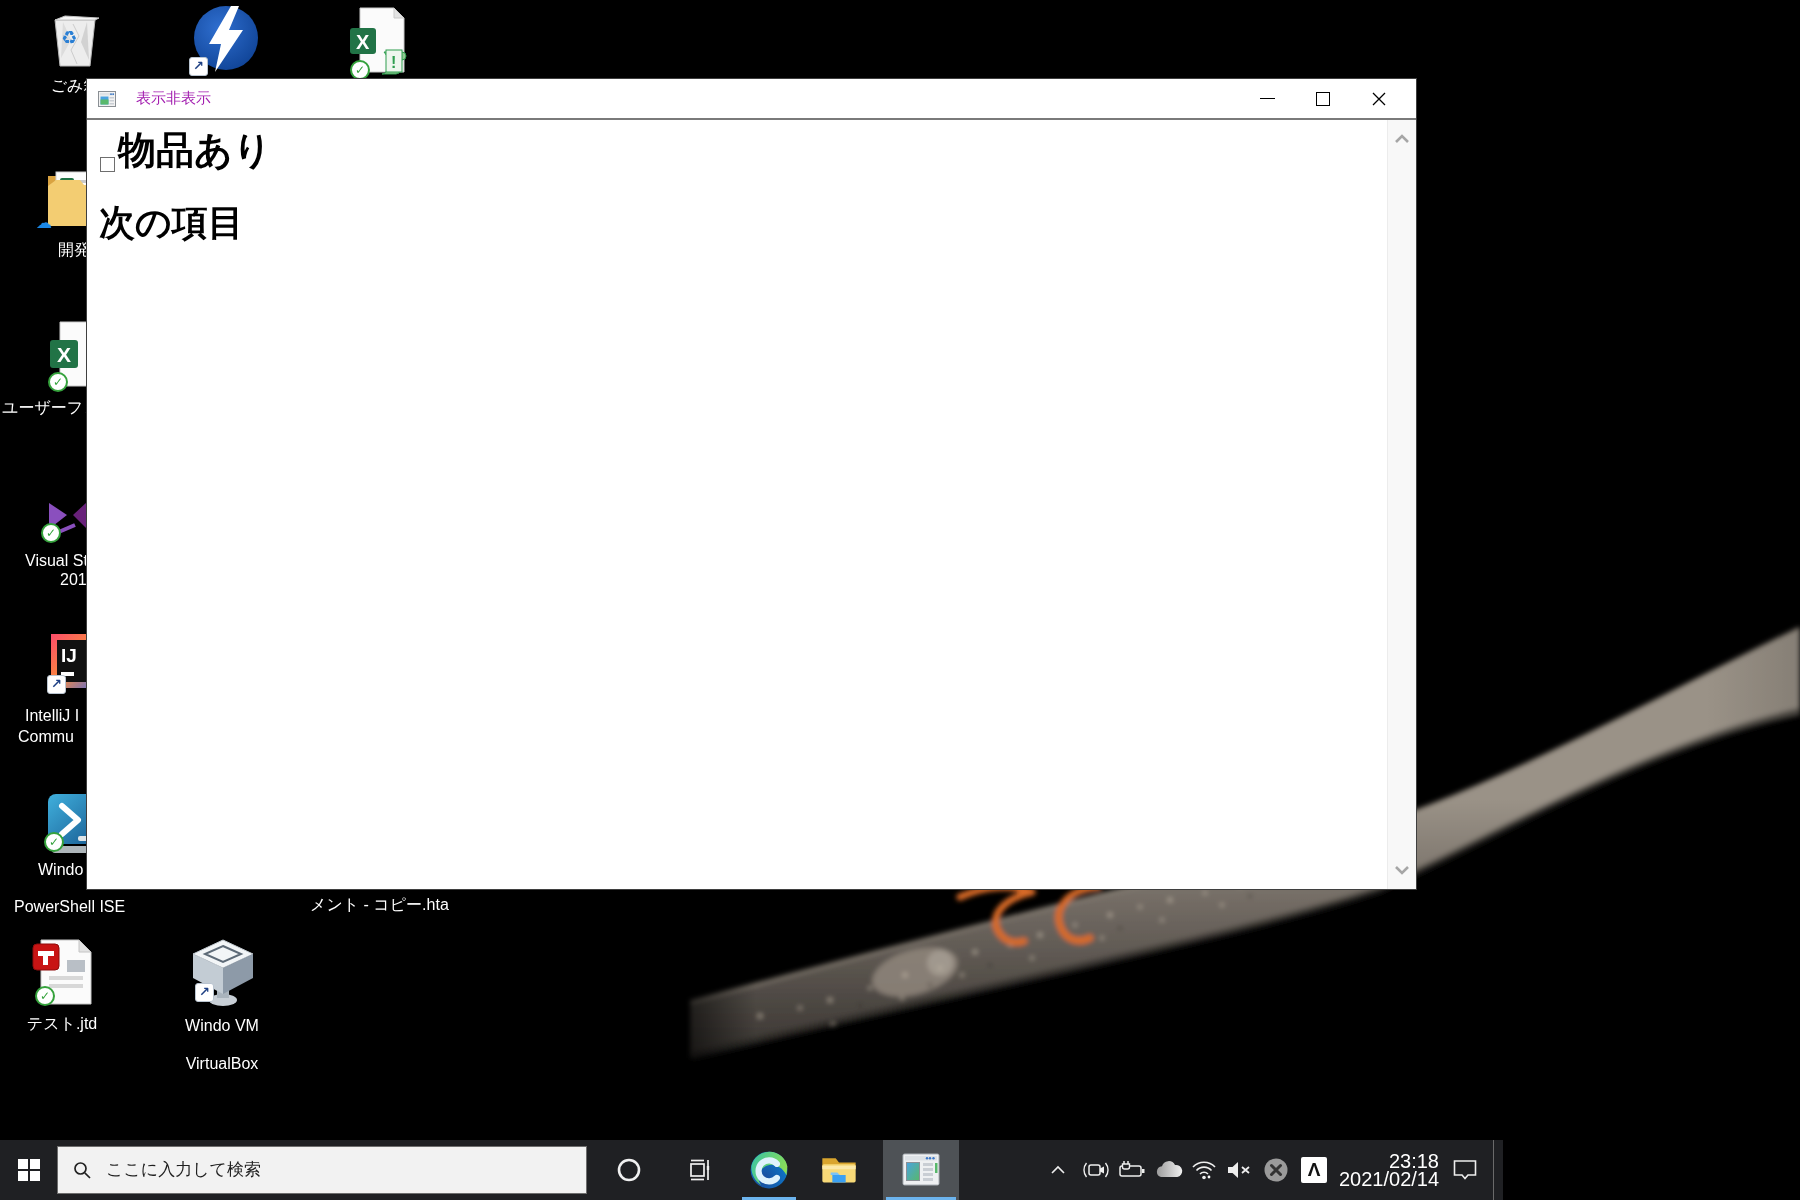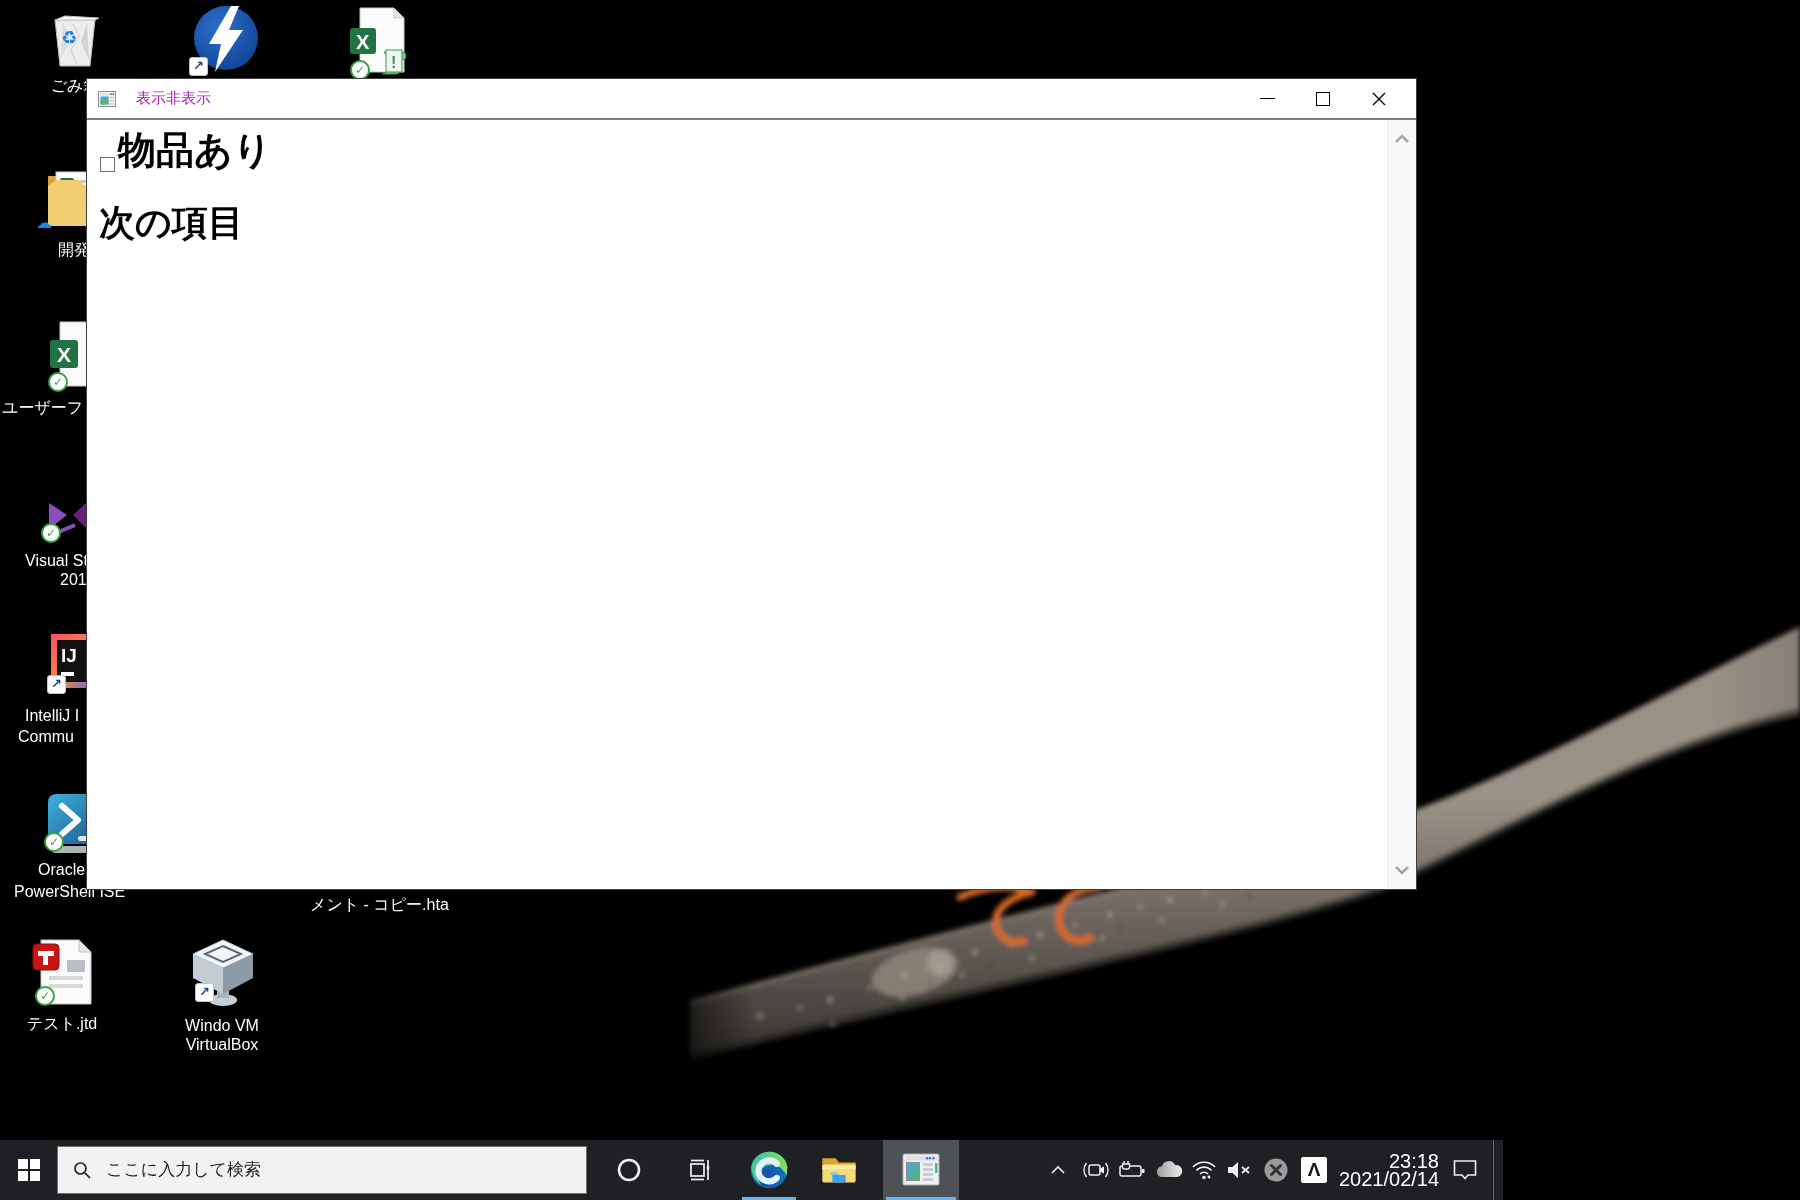--- a/index.html
+++ b/index.html
@@ -281,22 +281,22 @@
             <stop offset="1" stop-color="#17598f"></stop>
           </linearGradient>
         </defs>
       <rect x="4" y="2" width="54" height="50" rx="8" fill="url(#psg)"></rect>
       <path d="M18,14 L34,28 L18,42" fill="none" stroke="#fff" stroke-width="6" stroke-linecap="round" stroke-linejoin="round"></path>
       <rect x="8" y="54" width="46" height="7" rx="3" fill="#aeb6ba"></rect>
       <rect x="34" y="44" width="18" height="5" rx="2" fill="#dfe5e8"></rect>
     </svg>
     <span class="badge-check" style="left:0px;bottom:6px;">✓</span>
   </div>
-  <div class="dlabel leftal" style="padding-left:33px;margin-top:2px;">Oracle</div>
-  <div class="dlabel leftal" style="padding-left:9px;margin-top:3px;">PowerShell ISE</div>
+  <div class="dlabel leftal" style="padding-left:33px;margin-top:2px;">Windo</div>
+  <div class="dlabel leftal" style="padding-left:9px;margin-top:18px;">PowerShell ISE</div>
 </div>
 
 <div class="dicon" style="left:-8px;top:938px;">
   <div class="art" style="width:66px;height:70px;">
     <svg width="66" height="70" viewBox="0 0 66 70">
       <path d="M12,2 L50,2 L62,14 L62,66 L12,66 Z" fill="#fbfbfb" stroke="#c4c4c4"></path>
       <path d="M50,2 L50,14 L62,14 Z" fill="#e3e3e3" stroke="#c4c4c4"></path>
       <rect x="4" y="6" width="26" height="26" rx="4" fill="#c81414" stroke="#8f0d0d"></rect>
       <path d="M9,13 h16 v5 h-6 v9 h-5 v-9 h-5 Z" fill="#fff"></path>
       <rect x="20" y="38" width="34" height="4" fill="#d8d8d8"></rect>
@@ -314,21 +314,21 @@
       <ellipse cx="36" cy="62" rx="14" ry="6" fill="#c8cfd6"></ellipse>
       <rect x="30" y="52" width="12" height="8" fill="#aab4bd"></rect>
       <polygon points="36,2 66,16 36,30 6,16" fill="#f2f5f7" stroke="#c2cad1"></polygon>
       <polygon points="66,16 66,40 36,56 36,30" fill="#8d9aa8"></polygon>
       <polygon points="6,16 36,30 36,56 6,40" fill="#c3ccd4"></polygon>
       <polygon points="36,8 54,16 36,24 18,16" fill="none" stroke="#5d6a77" stroke-width="2"></polygon>
     </svg>
     <span class="badge-arrow" style="left:8px;bottom:8px;">↗</span>
   </div>
   <div class="dlabel">Windo VM</div>
-  <div class="dlabel" style="margin-top:0;">VirtualBox</div>
+  <div class="dlabel" style="margin-top:19px;">VirtualBox</div>
 </div>
 
 <div class="dlabel" style="position:absolute;left:310px;top:889px;z-index:2;width:140px;">メント - コピー.hta</div>
 
 <div id="app-window">
   <div id="titlebar">
     <svg width="18" height="16" viewBox="0 0 18 16">
       <rect x="0.5" y="0.5" width="17" height="15" fill="#f2f2f2" stroke="#8a8f94"></rect>
       <rect x="2" y="2" width="14" height="2.5" fill="#dfe3e6"></rect>
       <circle cx="13" cy="3.2" r="0.9" fill="#3c78c8"></circle>

